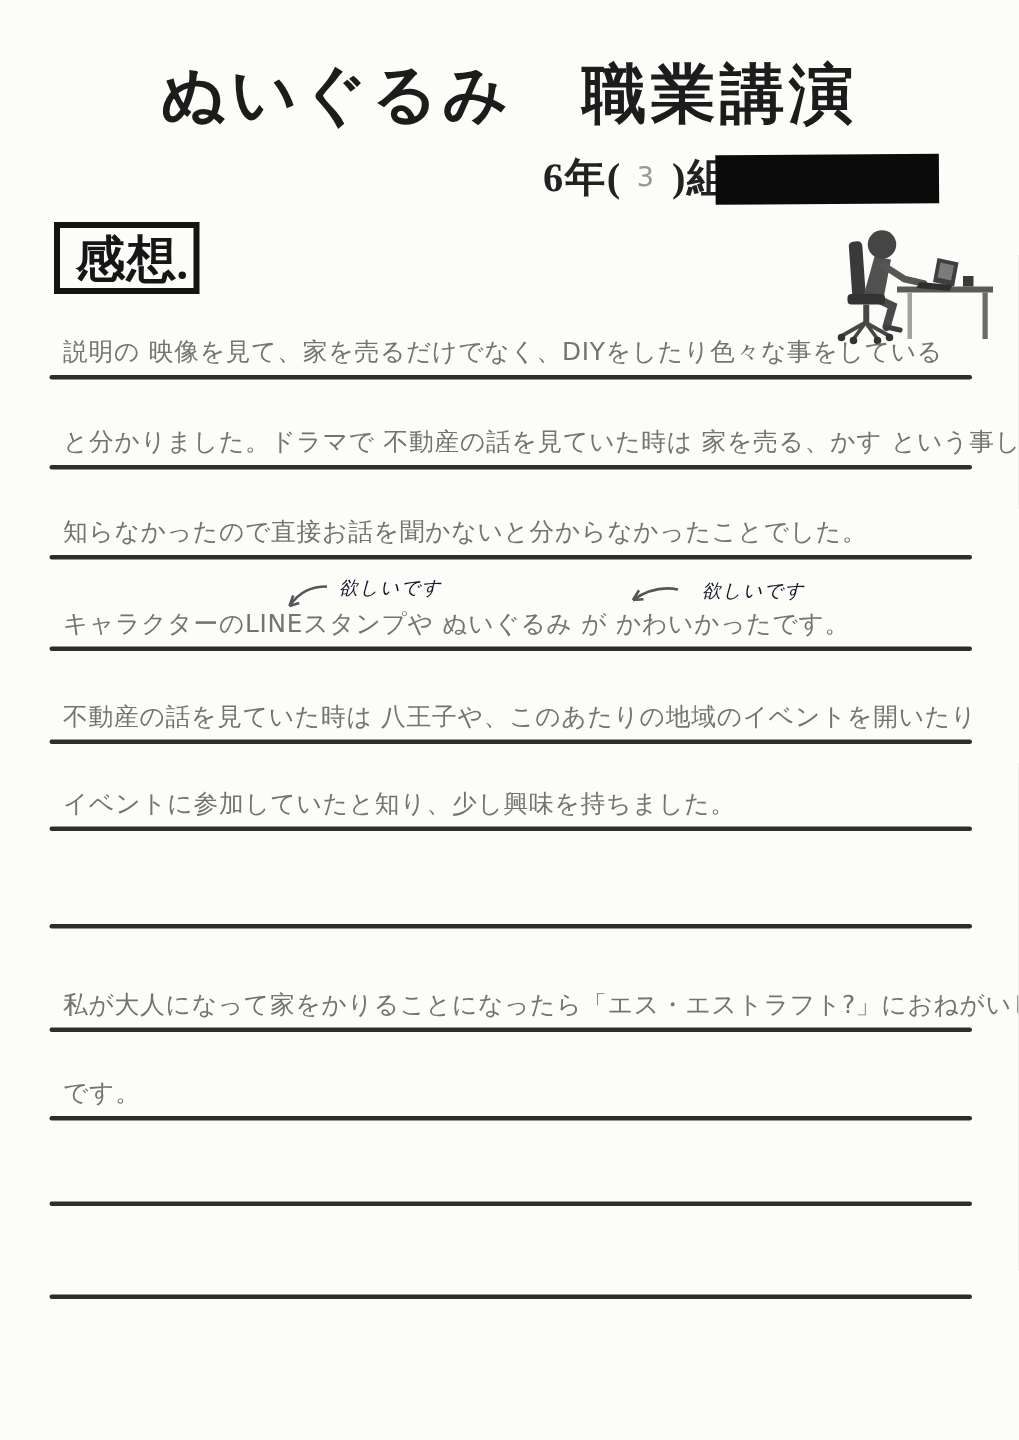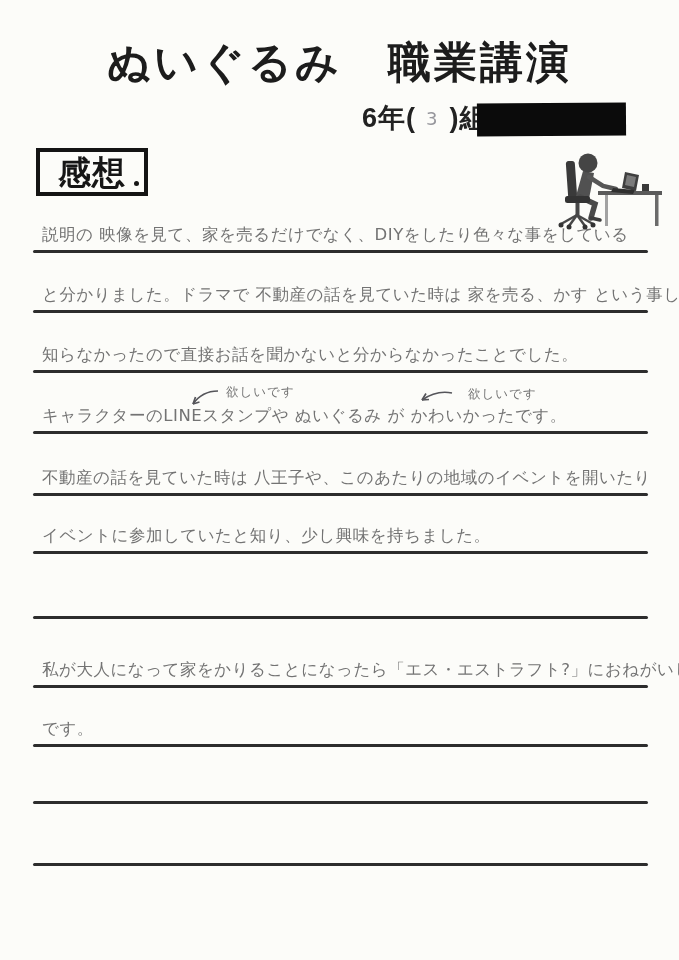--- a/index.html
+++ b/index.html
@@ -13,56 +13,57 @@
   .title{
     position:absolute;top:34px;left:0;width:100%;
     text-align:center;font-size:43px;font-weight:900;
     letter-spacing:3px;color:#1c1c1c;white-space:pre;
   }
   .class-row{
     position:absolute;top:100px;left:362px;height:36px;
     display:flex;align-items:center;
     font-size:27px;font-weight:900;color:#222;
   }
-  .class-prefix,.class-suffix{letter-spacing:1px;}
+  .class-prefix,.class-suffix{letter-spacing:1px;font-family:Liberation Serif, serif;}
   .class-number{
     font-size:18px;font-weight:400;color:#96969c;
     padding:0 12px 0 10px;
     font-family:"DejaVu Sans",sans-serif;
   }
   .redacted{
     position:absolute;top:103px;left:477px;width:149px;height:33px;
     background:#0b0b0b;transform:rotate(-0.4deg);
   }
   
   .kanso-box{
-    position:absolute;top:148px;left:36px;width:112px;height:48px;
+    position:absolute;top:148px;left:36px;width:97px;height:48px;
     border:4px solid #141414;box-sizing:border-box;background:#fcfcf9;
     display:flex;align-items:center;justify-content:center;
   }
   .kanso-label{font-size:33px;font-weight:900;letter-spacing:1px;color:#161616;line-height:1;}
   .kanso-dot{position:absolute;right:5px;bottom:6px;width:5px;height:5px;background:#161616;border-radius:50%;}
   
   .clipart{position:absolute;top:146px;left:543px;width:122px;height:86px;}
   
   .rule{
     position:absolute;left:33px;width:615px;height:3px;
     background:#2d2d2d;border-radius:2px;
   }
   .hw{
     position:absolute;left:42px;width:630px;height:30px;line-height:30px;
     font-size:16.5px;letter-spacing:0.5px;color:#737373;
     white-space:nowrap;
     font-family:"DejaVu Sans",sans-serif;
   }
   
   .note-text{
-    position:absolute;font-size:12.5px;color:#737373;
+    position:absolute;font-size:12.5px;color:#0f172a;
     letter-spacing:1px;white-space:nowrap;
     font-family:"DejaVu Sans",sans-serif;
+    font-style:italic;
   }
   .note-arrow{position:absolute;}
 </style>
 </head>
 <body>
 
 <div class="page">
 
   <div class="title">ぬいぐるみ　職業講演</div>
 

